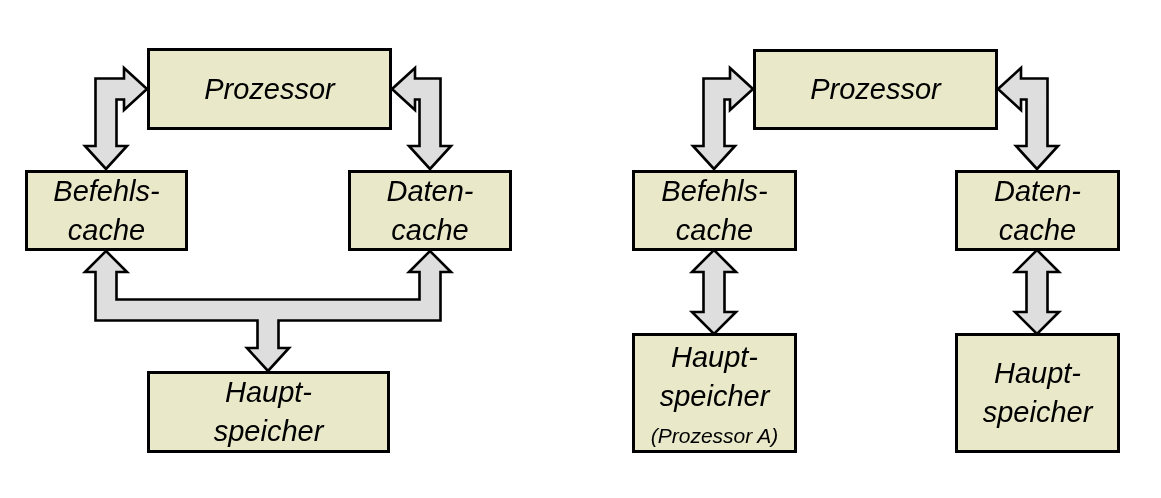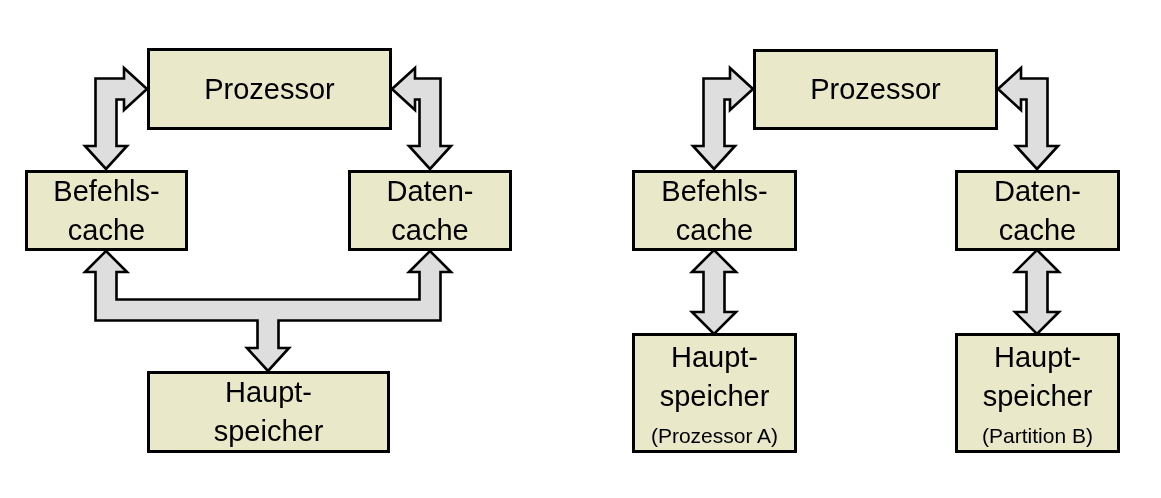--- a/index.html
+++ b/index.html
@@ -33,20 +33,21 @@
     border: 3px solid var(--box-border, #000000);
     color: var(--text-color, #000000);
     display: flex;
     flex-direction: column;
     align-items: center;
     justify-content: center;
     text-align: center;
     font-size: 29px;
     line-height: 1.34;
     white-space: nowrap;
+    font-style: italic;
   }
 
   .node .note {
     font-size: 21px;
     line-height: 1.2;
     margin-top: 7px;
   }
 
   
   .l-processor { left: 147px; top: 48px;  width: 245px; height: 82px; }
@@ -118,16 +119,15 @@
 
   <div class="node r-memory-a">
     <div>Haupt-</div>
     <div>speicher</div>
     <div class="note">(Prozessor A)</div>
   </div>
 
   <div class="node r-memory-b">
     <div>Haupt-</div>
     <div>speicher</div>
-    <div class="note">(Partition B)</div>
   </div>
 
 </div>
 
 </body></html>

